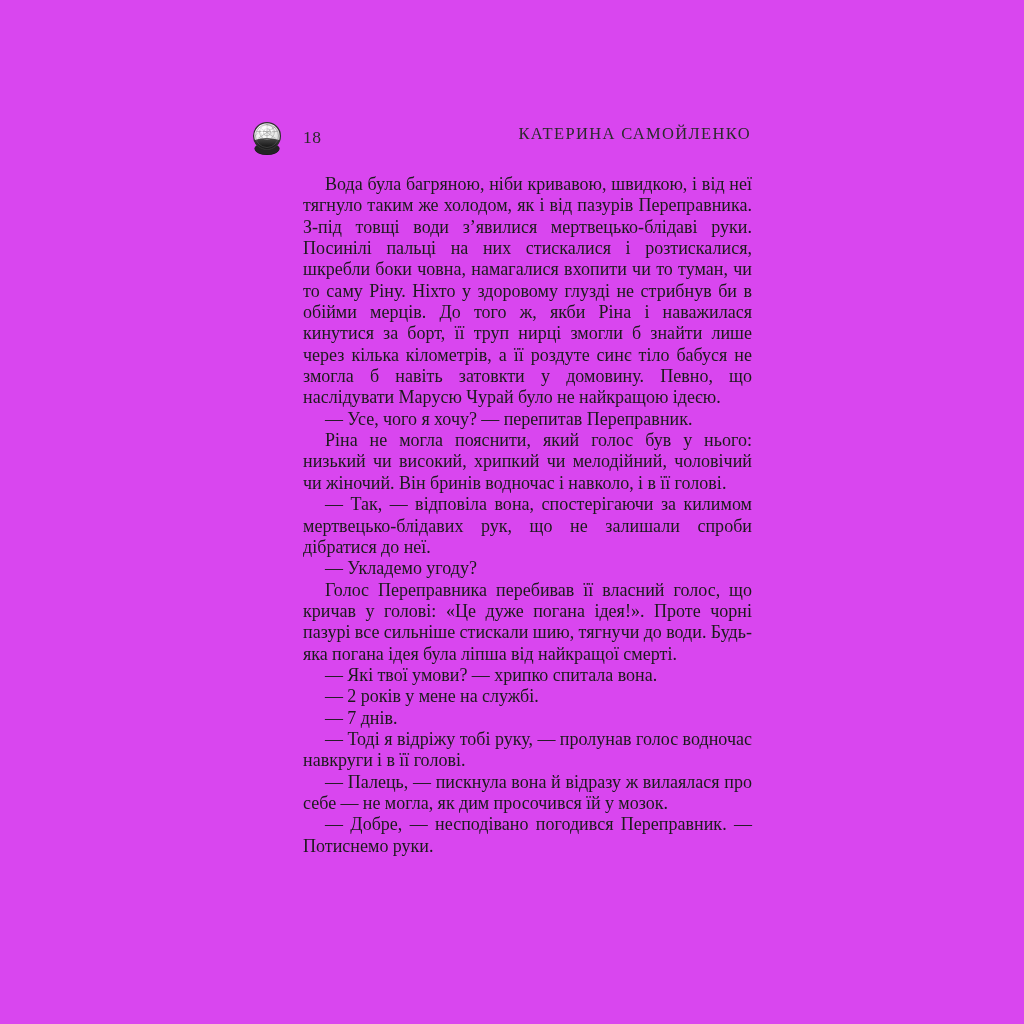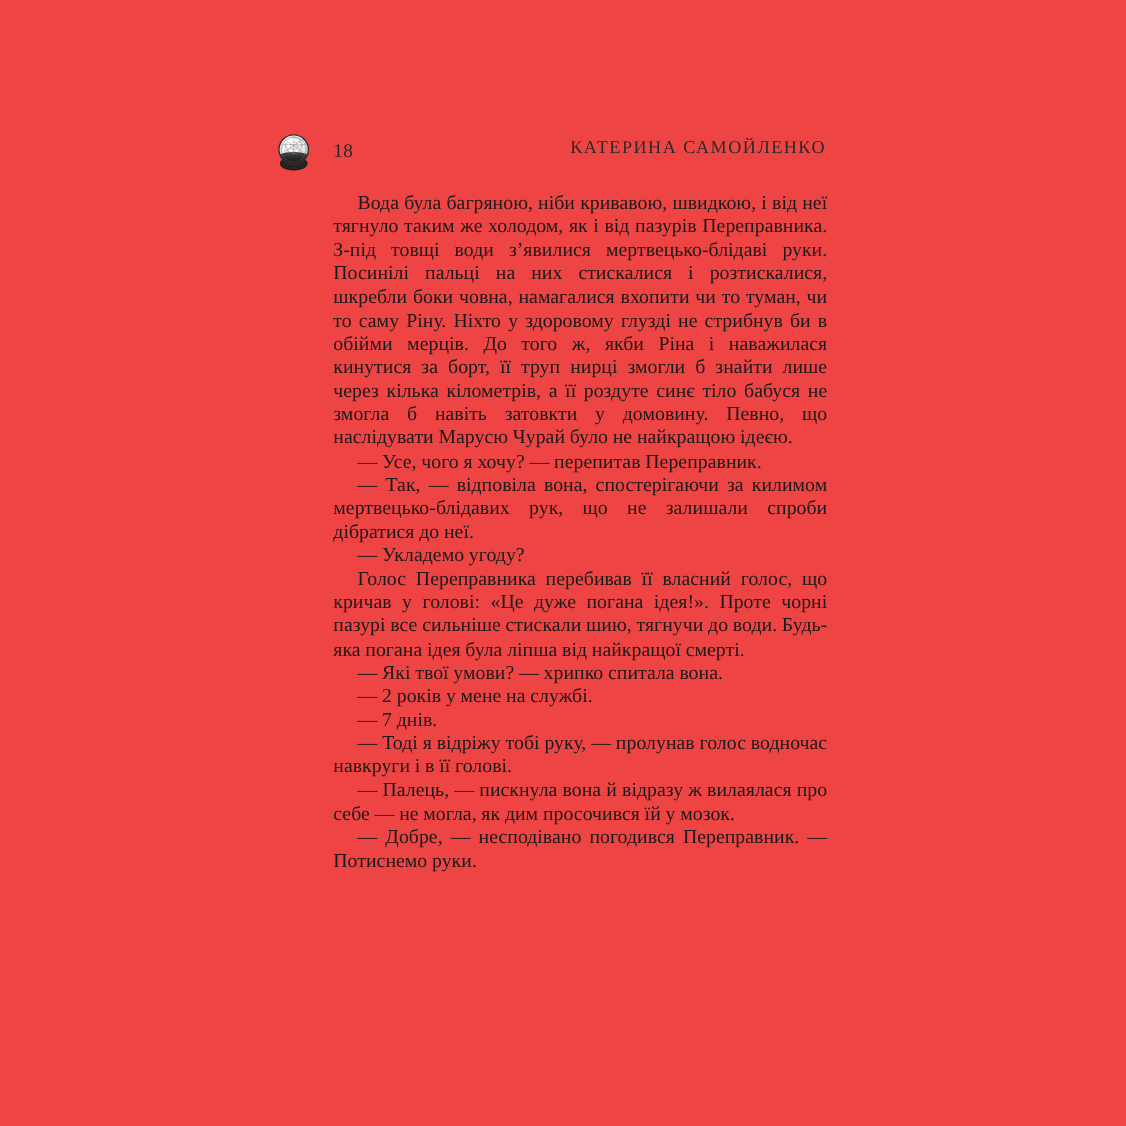--- a/index.html
+++ b/index.html
@@ -74,21 +74,21 @@
     hyphens: manual;
     -webkit-hyphens: manual;
   }
   #textblock p.nolast {
     text-align-last: left;
   }
 </style>
 </head>
 <body>
 
-<div id="page" style="background: #ef4444; color: rgb(27, 27, 27);">
+<div id="page" style="background: #d946ef; color: rgb(27, 27, 27);">
 
   <div id="header">
 
     <span id="ornament">
       <svg width="34" height="38" viewBox="0 0 34 38" aria-hidden="true">
         <defs>
           <radialGradient id="gTop" cx="42%" cy="34%" r="72%">
             <stop offset="0%" stop-color="#ffffff"></stop>
             <stop offset="55%" stop-color="#ededed"></stop>
             <stop offset="100%" stop-color="#bdbdbd"></stop>
@@ -137,20 +137,21 @@
     </span>
 
     <span id="folio">18</span>
 
     <span id="running-title">КАТЕРИНА САМОЙЛЕНКО</span>
   </div>
 
   <div id="textblock">
       <p class="nolast">Вода була багряною, ніби кривавою, швидкою, і від неї тягнуло таким же холодом, як і від пазурів Переправника. З-під товщі води з’явилися мертвецько-блідаві руки. Посинілі пальці на них стискалися і розтискалися, шкребли боки човна, намагалися вхопити чи то туман, чи то саму Ріну. Ніхто у здоровому глузді не стрибнув би в обійми мерців. До того ж, якби Ріна і наважилася кинутися за борт, її труп нирці змогли б знайти лише через кілька кілометрів, а її роздуте синє тіло бабуся не змогла б навіть затовкти у домовину. Певно, що наслідувати Марусю Чурай було не найкращою ідеєю.</p>
       <p class="nolast">— Усе, чого я хочу? — перепитав Переправник.</p>
+      <p class="nolast">Ріна не могла пояснити, який голос був у нього: низький чи високий, хрипкий чи мелодійний, чоловічий чи жіночий. Він бринів водночас і навколо, і в її голові.</p>
       <p class="nolast">— Так, — відповіла вона, спостерігаючи за килимом мертвецько-блідавих рук, що не залишали спроби дібратися до неї.</p>
       <p class="nolast">— Укладемо угоду?</p>
       <p class="nolast">Голос Переправника перебивав її власний голос, що кричав у голові: «Це дуже погана ідея!». Проте чорні пазурі все сильніше стискали шию, тягнучи до води. Будь-яка погана ідея була ліпша від найкращої смерті.</p>
       <p class="nolast">— Які твої умови? — хрипко спитала вона.</p>
       <p class="nolast">— 2 років у мене на службі.</p>
       <p class="nolast">— 7 днів.</p>
       <p class="nolast">— Тоді я відріжу тобі руку, — пролунав голос водночас навкруги і в її голові.</p>
       <p class="nolast">— Палець, — пискнула вона й відразу ж вилаялася про себе — не могла, як дим просочився їй у мозок.</p>
       <p class="nolast">— Добре, — несподівано погодився Переправник. — Потиснемо руки.</p>
     </div>

